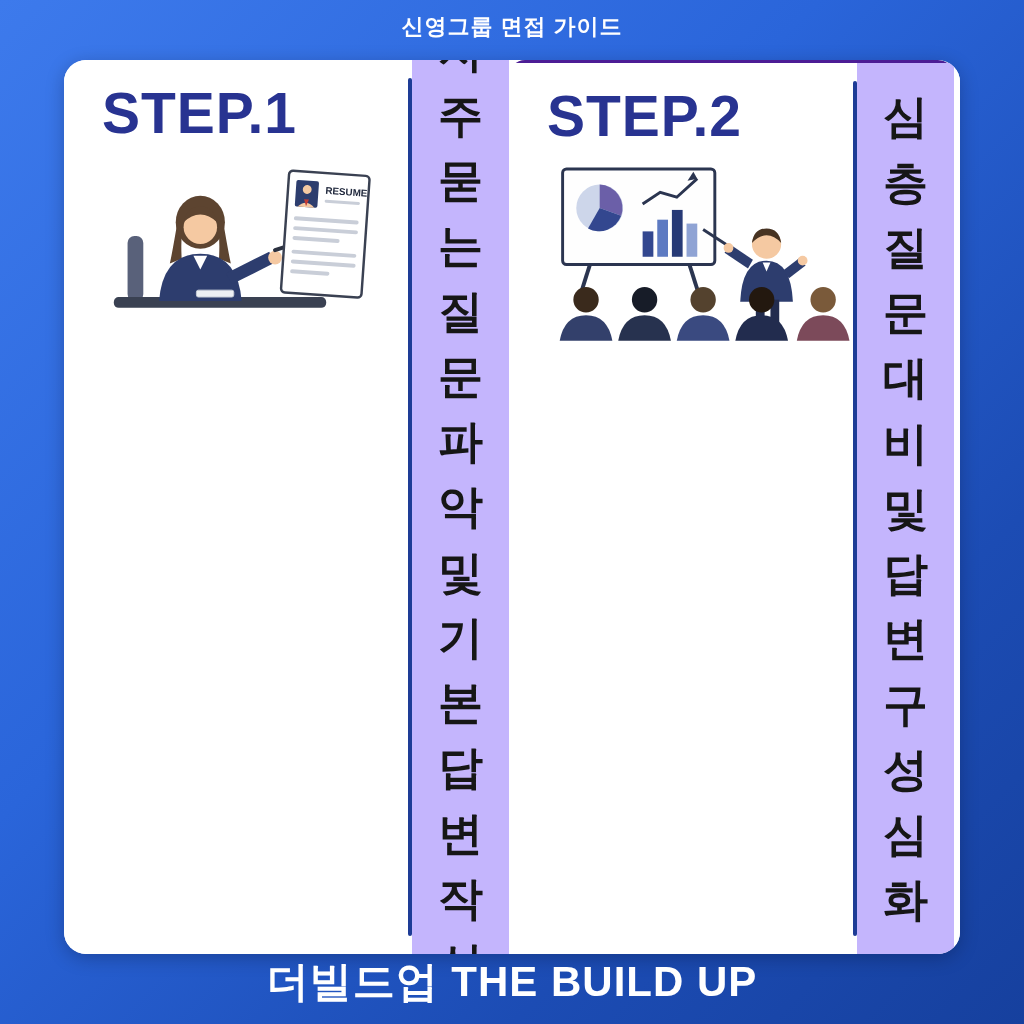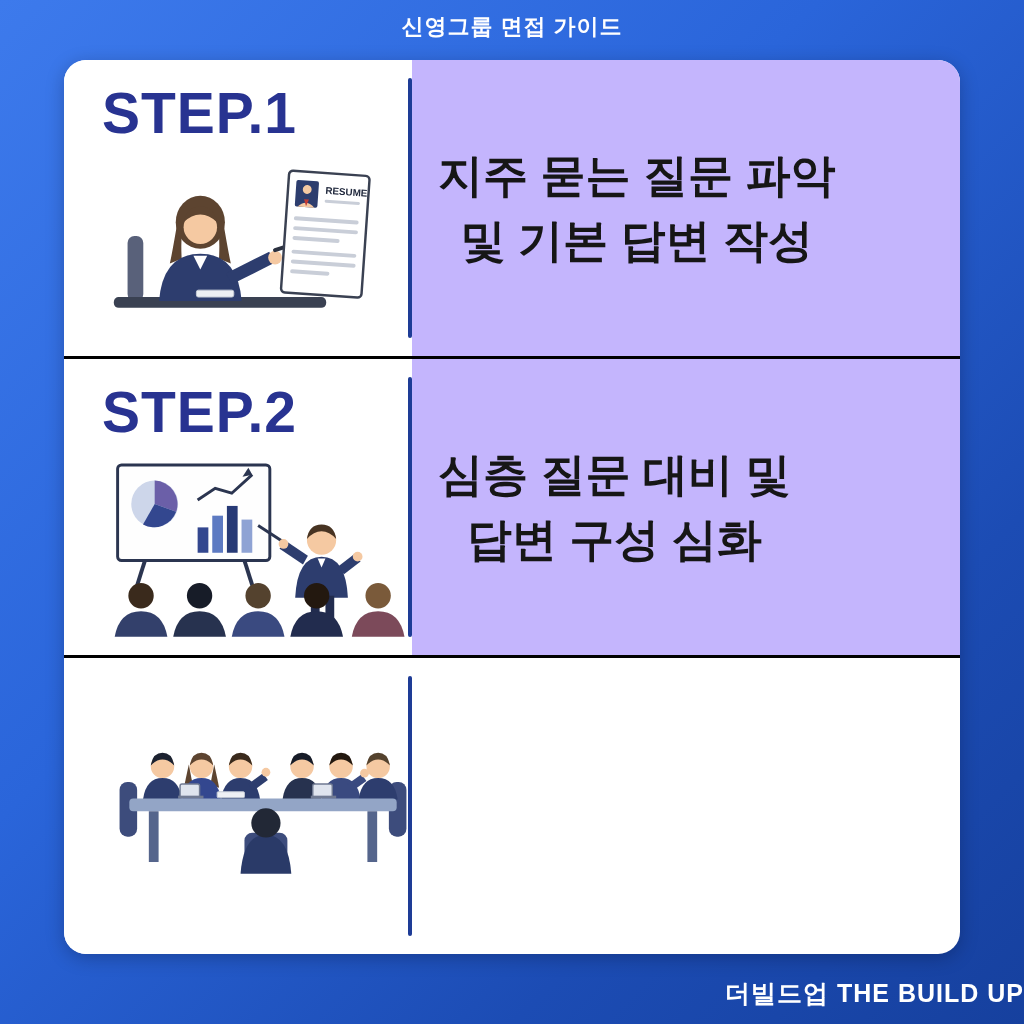--- a/index.html
+++ b/index.html
@@ -10,25 +10,25 @@
     position:relative;
   }
   .page-title{
     position:absolute; top:12px; left:0; width:100%;
     text-align:center; color:#ffffff; font-size:22px; font-weight:800;
     letter-spacing:1px;
   }
   .guide-card{
     position:absolute; left:64px; top:60px; width:896px; height:894px;
     background:#ffffff; border-radius:22px; overflow:hidden;
-    display:flex; flex-direction:column;
+    display:flex; flex-direction:row;
     box-shadow:0 4px 18px rgba(0,0,20,.25);
   }
   .step-row{ flex:1 1 0; display:flex; position:relative; min-height:0; }
-  .step-row + .step-row{ border-top:3px solid #000000; }
+  .step-row + .step-row{ border-top:3px solid #4c1d95;border-radius:16px; }
   .step-left{
     width:344px; flex:0 0 344px; background:#ffffff;
     display:flex; flex-direction:column; align-items:flex-start;
     padding:24px 0 6px 38px;
   }
   .step-label{
     font-size:57px; font-weight:800; color:#283391; letter-spacing:1px;
     line-height:1.05;
   }
   .illustration{ margin-top:6px; }
@@ -39,21 +39,21 @@
     flex:1; background:#c4b5fd;
     display:flex; align-items:center; 
     padding:0 26px;
   }
   .step-text{
     font-size:45px; font-weight:800; color:#161616;
     text-align:center; line-height:1.45; white-space:pre-line;
   }
   .footer-brand{
     position:absolute; bottom:14px; left:0; width:100%;
-    text-align:right; color:#ffffff; font-size:25px; font-weight:800;
+    text-align:center; color:#ffffff; font-size:42px; font-weight:800;
     letter-spacing:1px;
   }
 </style>
 </head>
 <body>
 
 <div class="page-title">신영그룹 면접 가이드</div>
 
 <div class="guide-card">
 

